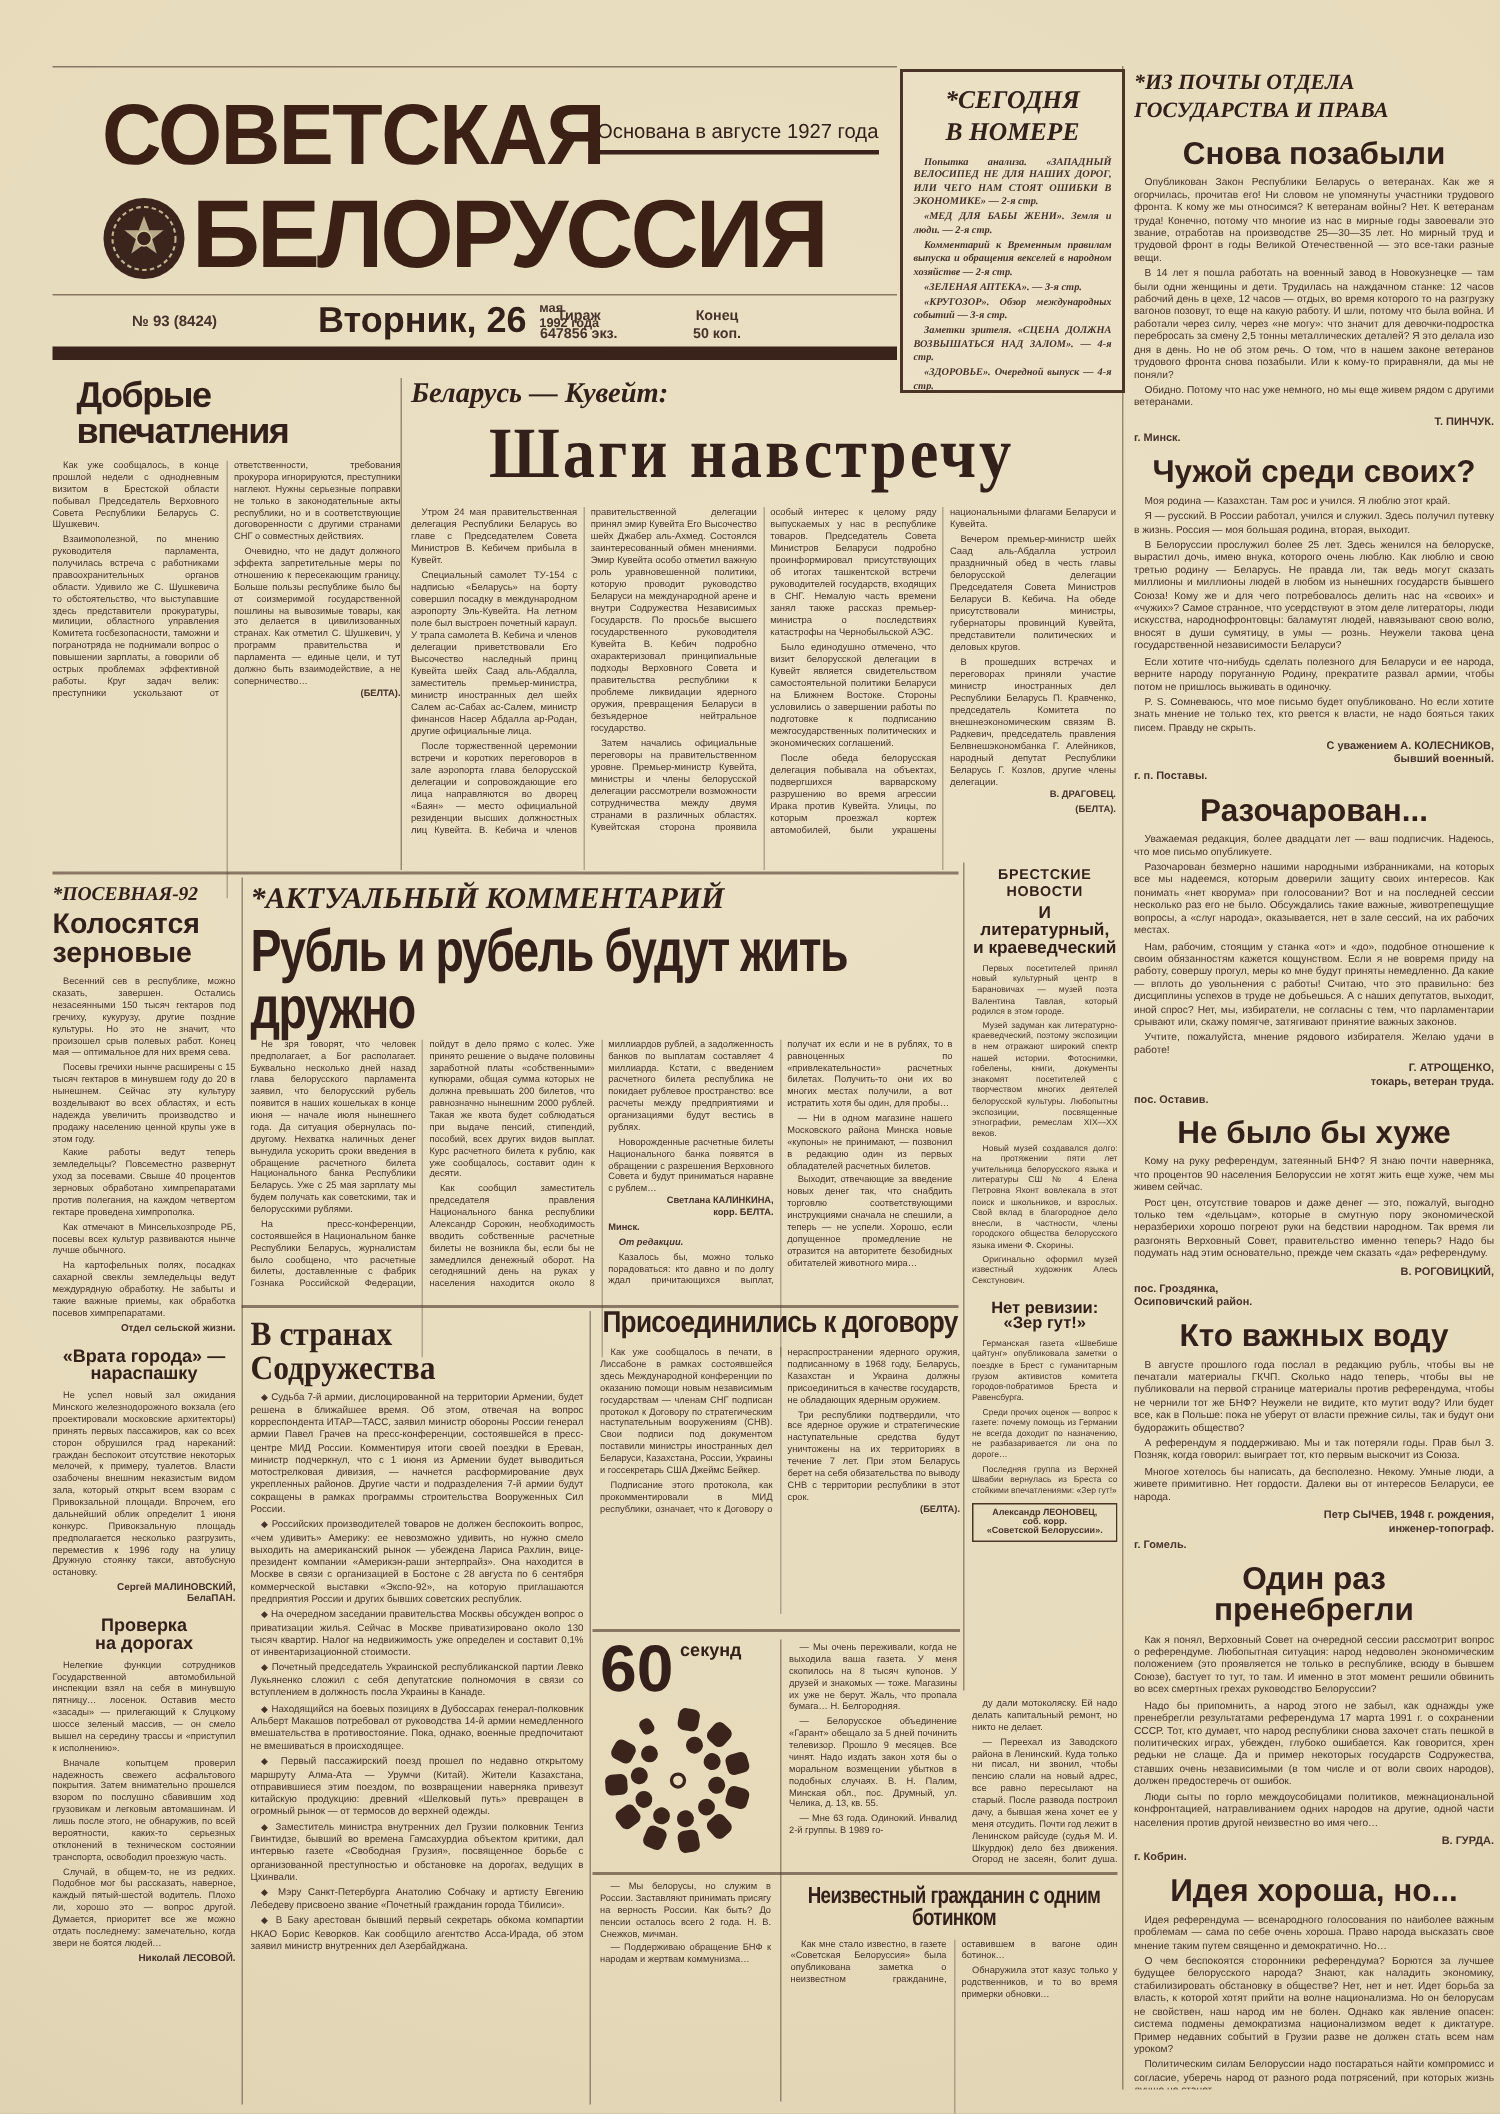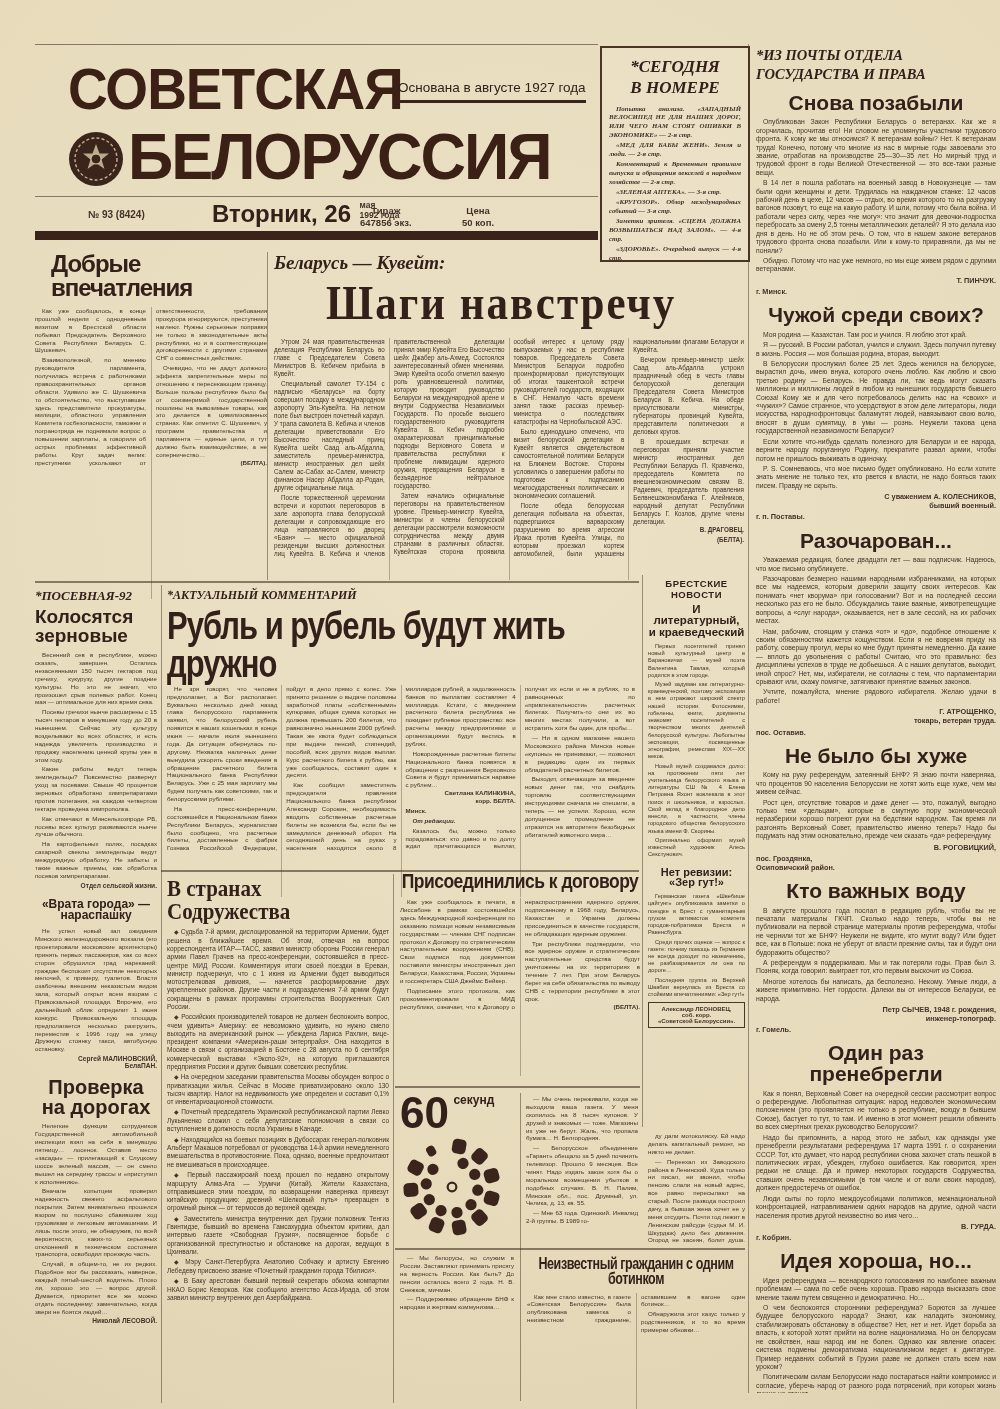--- a/index.html
+++ b/index.html
@@ -76,21 +76,21 @@
     <span style="display:inline-block;vertical-align:top;margin-left:4px;font-size:8.5px;font-weight:bold;line-height:1.2;">
       <span>мая</span><br>
       <span>1992 года</span>
     </span>
   </div>
   <div class="abs issue-lab" style="left:360px;top:205px;">
     <div>Тираж</div>
     <div>647856 экз.</div>
   </div>
   <div class="abs issue-lab" style="left:462px;top:205px;">
-    <div>Цена</div>
+    <div>Конец</div>
     <div>50 коп.</div>
   </div>
   <div class="bar" style="left:35px;top:231px;width:563px;height:9px;"></div>
 
   <div class="abs" id="today-box" style="left:600px;top:46px;width:132px;height:198px;">
     <div class="kicker" style="white-space:pre-line;">*СЕГОДНЯ
 В НОМЕРЕ</div>
     <div id="today-list" style="margin-top:6px;">
         <p>Попытка анализа. «ЗАПАДНЫЙ ВЕЛОСИПЕД НЕ ДЛЯ НАШИХ ДОРОГ, ИЛИ ЧЕГО НАМ СТОЯТ ОШИБКИ В ЭКОНОМИКЕ» — 2-я стр.</p>
         <p>«МЕД ДЛЯ БАБЫ ЖЕНИ». Земля и люди. — 2-я стр.</p>
@@ -225,33 +225,33 @@
     <p class="by" style="font-size:6.6px;">Отдел сельской жизни.</p>
 
     <div class="headline" style="font-size:12px;text-align:center;margin:10px 0 5px;">«Врата города» —
 нараспашку</div>
     <div class="body-sm" style="font-size:6.2px;">
         <p>Не успел новый зал ожидания Минского железнодорожного вокзала (его проектировали московские архитекторы) принять первых пассажиров, как со всех сторон обрушился град нареканий: граждан беспокоит отсутствие некоторых мелочей, к примеру, туалетов. Власти озабочены внешним неказистым видом зала, который открыт всем взорам с Привокзальной площади. Впрочем, его дальнейший облик определит 1 июня конкурс. Привокзальную площадь предполагается несколько разгрузить, переместив к 1996 году на улицу Дружную стоянку такси, автобусную остановку.</p>
       </div>
     <p class="by sig" style="font-size:6.6px;">Сергей МАЛИНОВСКИЙ,
 БелаПАН.</p>
 
-    <div class="headline" style="font-size:20px;text-align:center;margin:9px 0 5px;">Проверка
+    <div class="headline" style="font-size:12px;text-align:center;margin:9px 0 5px;">Проверка
 на дорогах</div>
     <div class="body-sm" style="font-size:6.2px;">
         <p>Нелегкие функции сотрудников Государственной автомобильной инспекции взял на себя в минувшую пятницу… лосенок. Оставив место «засады» — прилегающий к Слуцкому шоссе зеленый массив, — он смело вышел на середину трассы и «приступил к исполнению».</p>
         <p>Вначале копытцем проверил надежность свежего асфальтового покрытия. Затем внимательно прошелся взором по послушно сбавившим ход грузовикам и легковым автомашинам. И лишь после этого, не обнаружив, по всей вероятности, каких-то серьезных отклонений в техническом состоянии транспорта, освободил проезжую часть.</p>
         <p>Случай, в общем-то, не из редких. Подобное мог бы рассказать, наверное, каждый пятый-шестой водитель. Плохо ли, хорошо это — вопрос другой. Думается, приоритет все же можно отдать последнему: замечательно, когда звери не боятся людей…</p>
       </div>
     <p class="by" style="font-size:6.6px;">Николай ЛЕСОВОЙ.</p>
   </div>
   <div class="vrule" style="left:161px;top:585px;height:818px;"></div>
 
   <div class="abs" style="left:167px;top:588px;width:468px;">
-    <div class="kicker" style="font-size:12px;">*АКТУАЛЬНЫЙ КОММЕНТАРИЙ</div>
+    <div class="kicker" style="font-size:20px;">*АКТУАЛЬНЫЙ КОММЕНТАРИЙ</div>
     <div class="headline" style="font-size:31px;letter-spacing:-1px;transform:scale(1,1.28);transform-origin:left top;margin-top:4px;">Рубль и рубель будут жить дружно</div>
     <div class="cols4 clip body-sm" style="margin-top:17px;height:212px;font-size:6.2px;">
       <div>
           <p>Не зря говорят, что человек предполагает, а Бог располагает. Буквально несколько дней назад глава белорусского парламента заявил, что белорусский рубель появится в наших кошельках в конце июня — начале июля нынешнего года. Да ситуация обернулась по-другому. Нехватка наличных денег вынудила ускорить сроки введения в обращение расчетного билета Национального банка Республики Беларусь. Уже с 25 мая зарплату мы будем получать как советскими, так и белорусскими рублями.</p>
           <p>На пресс-конференции, состоявшейся в Национальном банке Республики Беларусь, журналистам было сообщено, что расчетные билеты, доставленные с фабрик Гознака Российской Федерации, пойдут в дело прямо с колес. Уже принято решение о выдаче половины заработной платы «собственными» купюрами, общая сумма которых не должна превышать 200 билетов, что равнозначно нынешним 2000 рублей. Такая же квота будет соблюдаться при выдаче пенсий, стипендий, пособий, всех других видов выплат. Курс расчетного билета к рублю, как уже сообщалось, составит один к десяти.</p>
           <p>Как сообщил заместитель председателя правления Национального банка республики Александр Сорокин, необходимость вводить собственные расчетные билеты не возникла бы, если бы не замедлился денежный оборот. На сегодняшний день на руках у населения находится около 8 миллиардов рублей, а задолженность банков по выплатам составляет 4 миллиарда. Кстати, с введением расчетного билета республика не покидает рублевое пространство: все расчеты между предприятиями и организациями будут вестись в рублях.</p>
           <p>Новорожденные расчетные билеты Национального банка появятся в обращении с разрешения Верховного Совета и будут приниматься наравне с рублем…</p>
         </div>
       <p class="by sig">Светлана КАЛИНКИНА,
 корр. БЕЛТА.</p>

